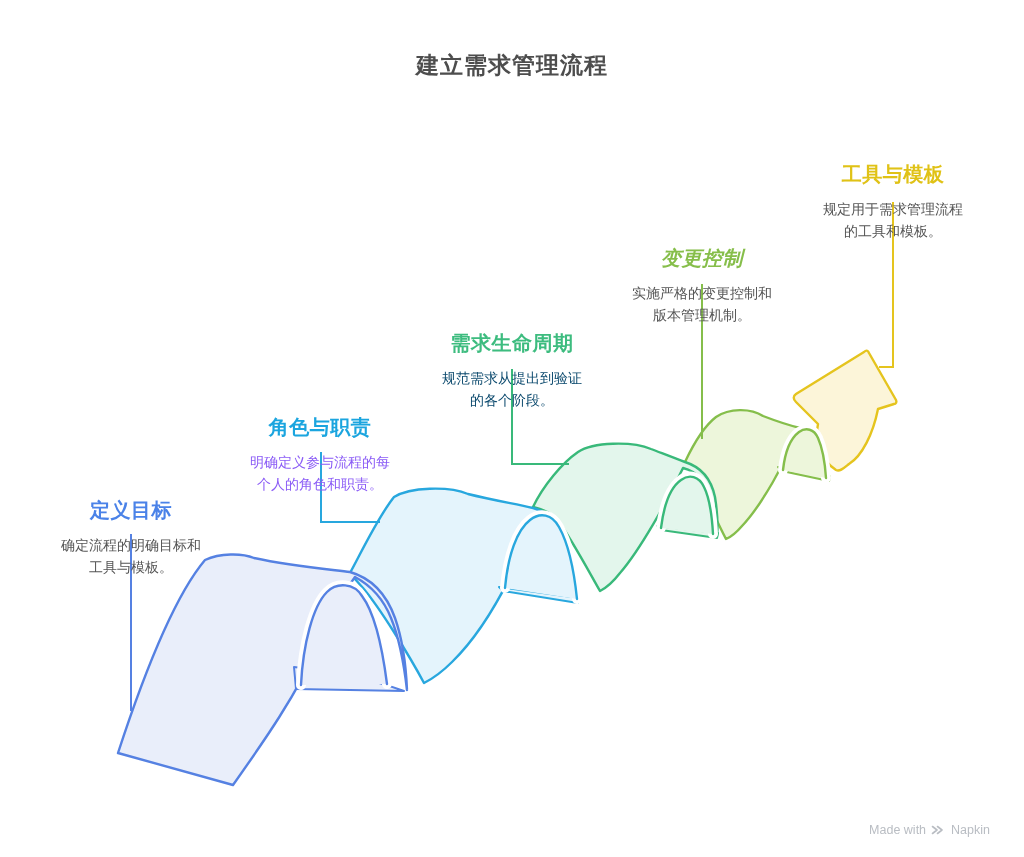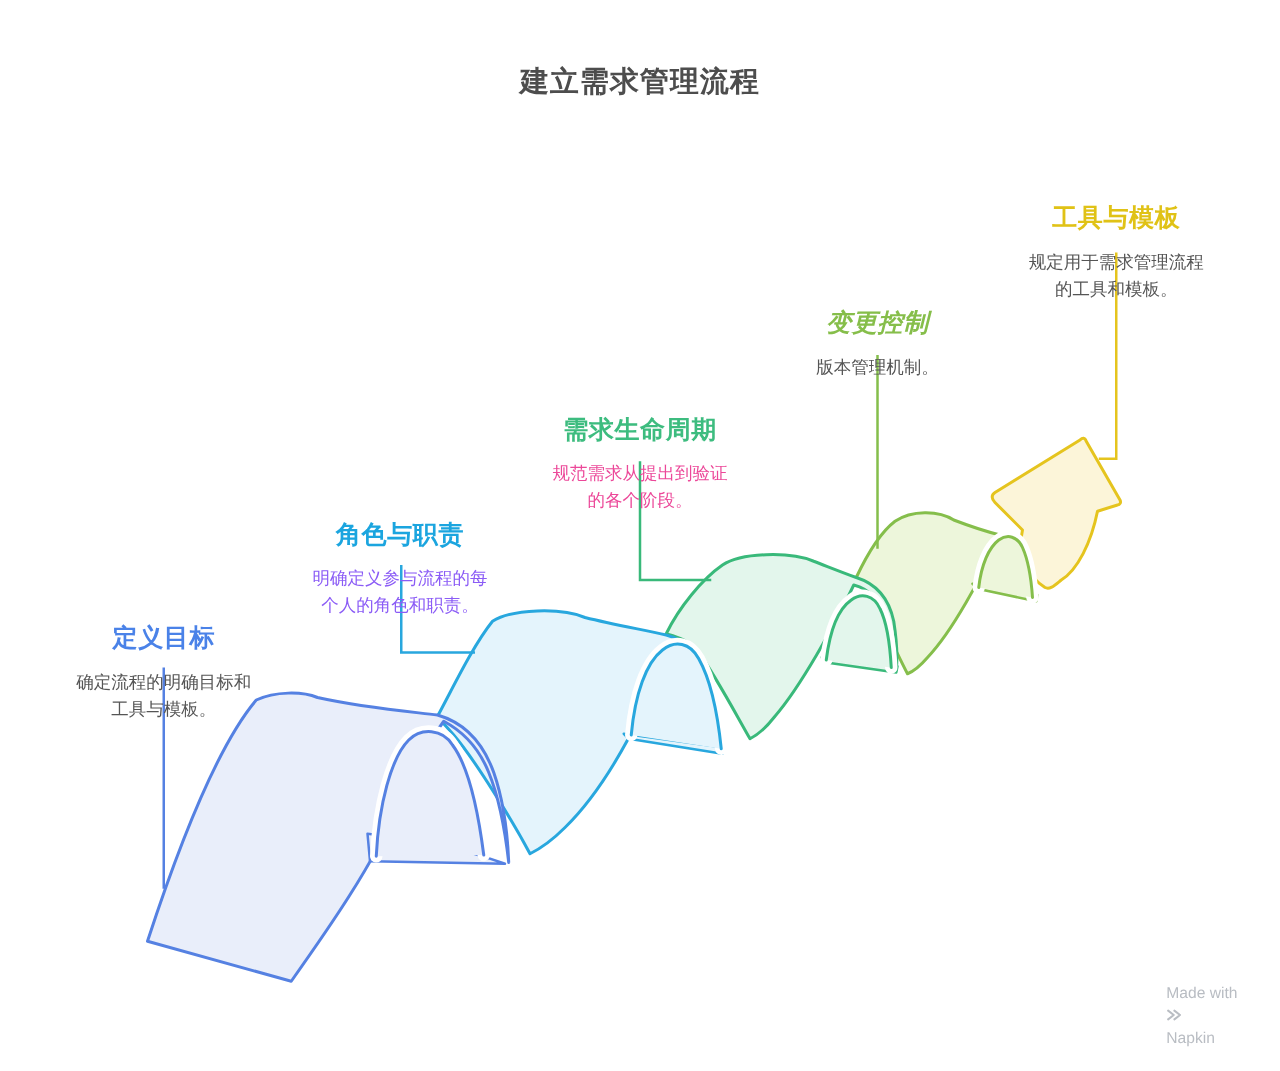--- a/index.html
+++ b/index.html
@@ -39,25 +39,24 @@
   }
   .stage-desc {
     font-size: 14px;
     line-height: 22px;
   }
   .footer {
     position: absolute;
     right: 34px;
     bottom: 20px;
     display: flex;
-    align-items: flex-start;
+    align-items: center;
     gap: 5px;
     font-size: 12.5px;
     cursor: pointer;
-    flex-direction: column;
   }
   .band { stroke-width: 2.4; stroke-linejoin: round; stroke-linecap: round; }
   .strip { stroke-width: 2; stroke-linejoin: round; }
   .arch-under { fill: none; stroke: #ffffff; stroke-width: 10; stroke-linecap: round; }
   .arch { stroke-width: 2.4; stroke-linecap: round; }
   .leader { fill: none; stroke-width: 2; stroke-linejoin: miter; }
 </style>
 </head>
 <body>
 
@@ -128,29 +127,30 @@
   <div class="stage" style="left:320px; top:370px">
     <div class="stage-label" style="color: rgb(27, 165, 223);">角色与职责</div>
     <div class="stage-desc" style="color: #8b5cf6;">
       <div>明确定义参与流程的每</div>
       <div>个人的角色和职责。</div>
     </div>
   </div>
 
   <div class="stage" style="left:512px; top:286px">
     <div class="stage-label" style="color: rgb(61, 188, 127);">需求生命周期</div>
-    <div class="stage-desc" style="color: #ec4899;">
+    <div class="stage-desc" style="color: #0c4a6e;">
       <div>规范需求从提出到验证</div>
       <div>的各个阶段。</div>
     </div>
   </div>
 
   <div class="stage" style="left:702px; top:201px">
     <div class="stage-label" style="color: rgb(134, 190, 74); font-style: italic;">变更控制</div>
     <div class="stage-desc" style="color: rgb(85, 85, 85);">
+      <div>实施严格的变更控制和</div>
       <div>版本管理机制。</div>
     </div>
   </div>
 
   <div class="stage" style="left:893px; top:117px">
     <div class="stage-label" style="color: rgb(224, 194, 22);">工具与模板</div>
     <div class="stage-desc" style="color: rgb(85, 85, 85);">
       <div>规定用于需求管理流程</div>
       <div>的工具和模板。</div>
     </div>

